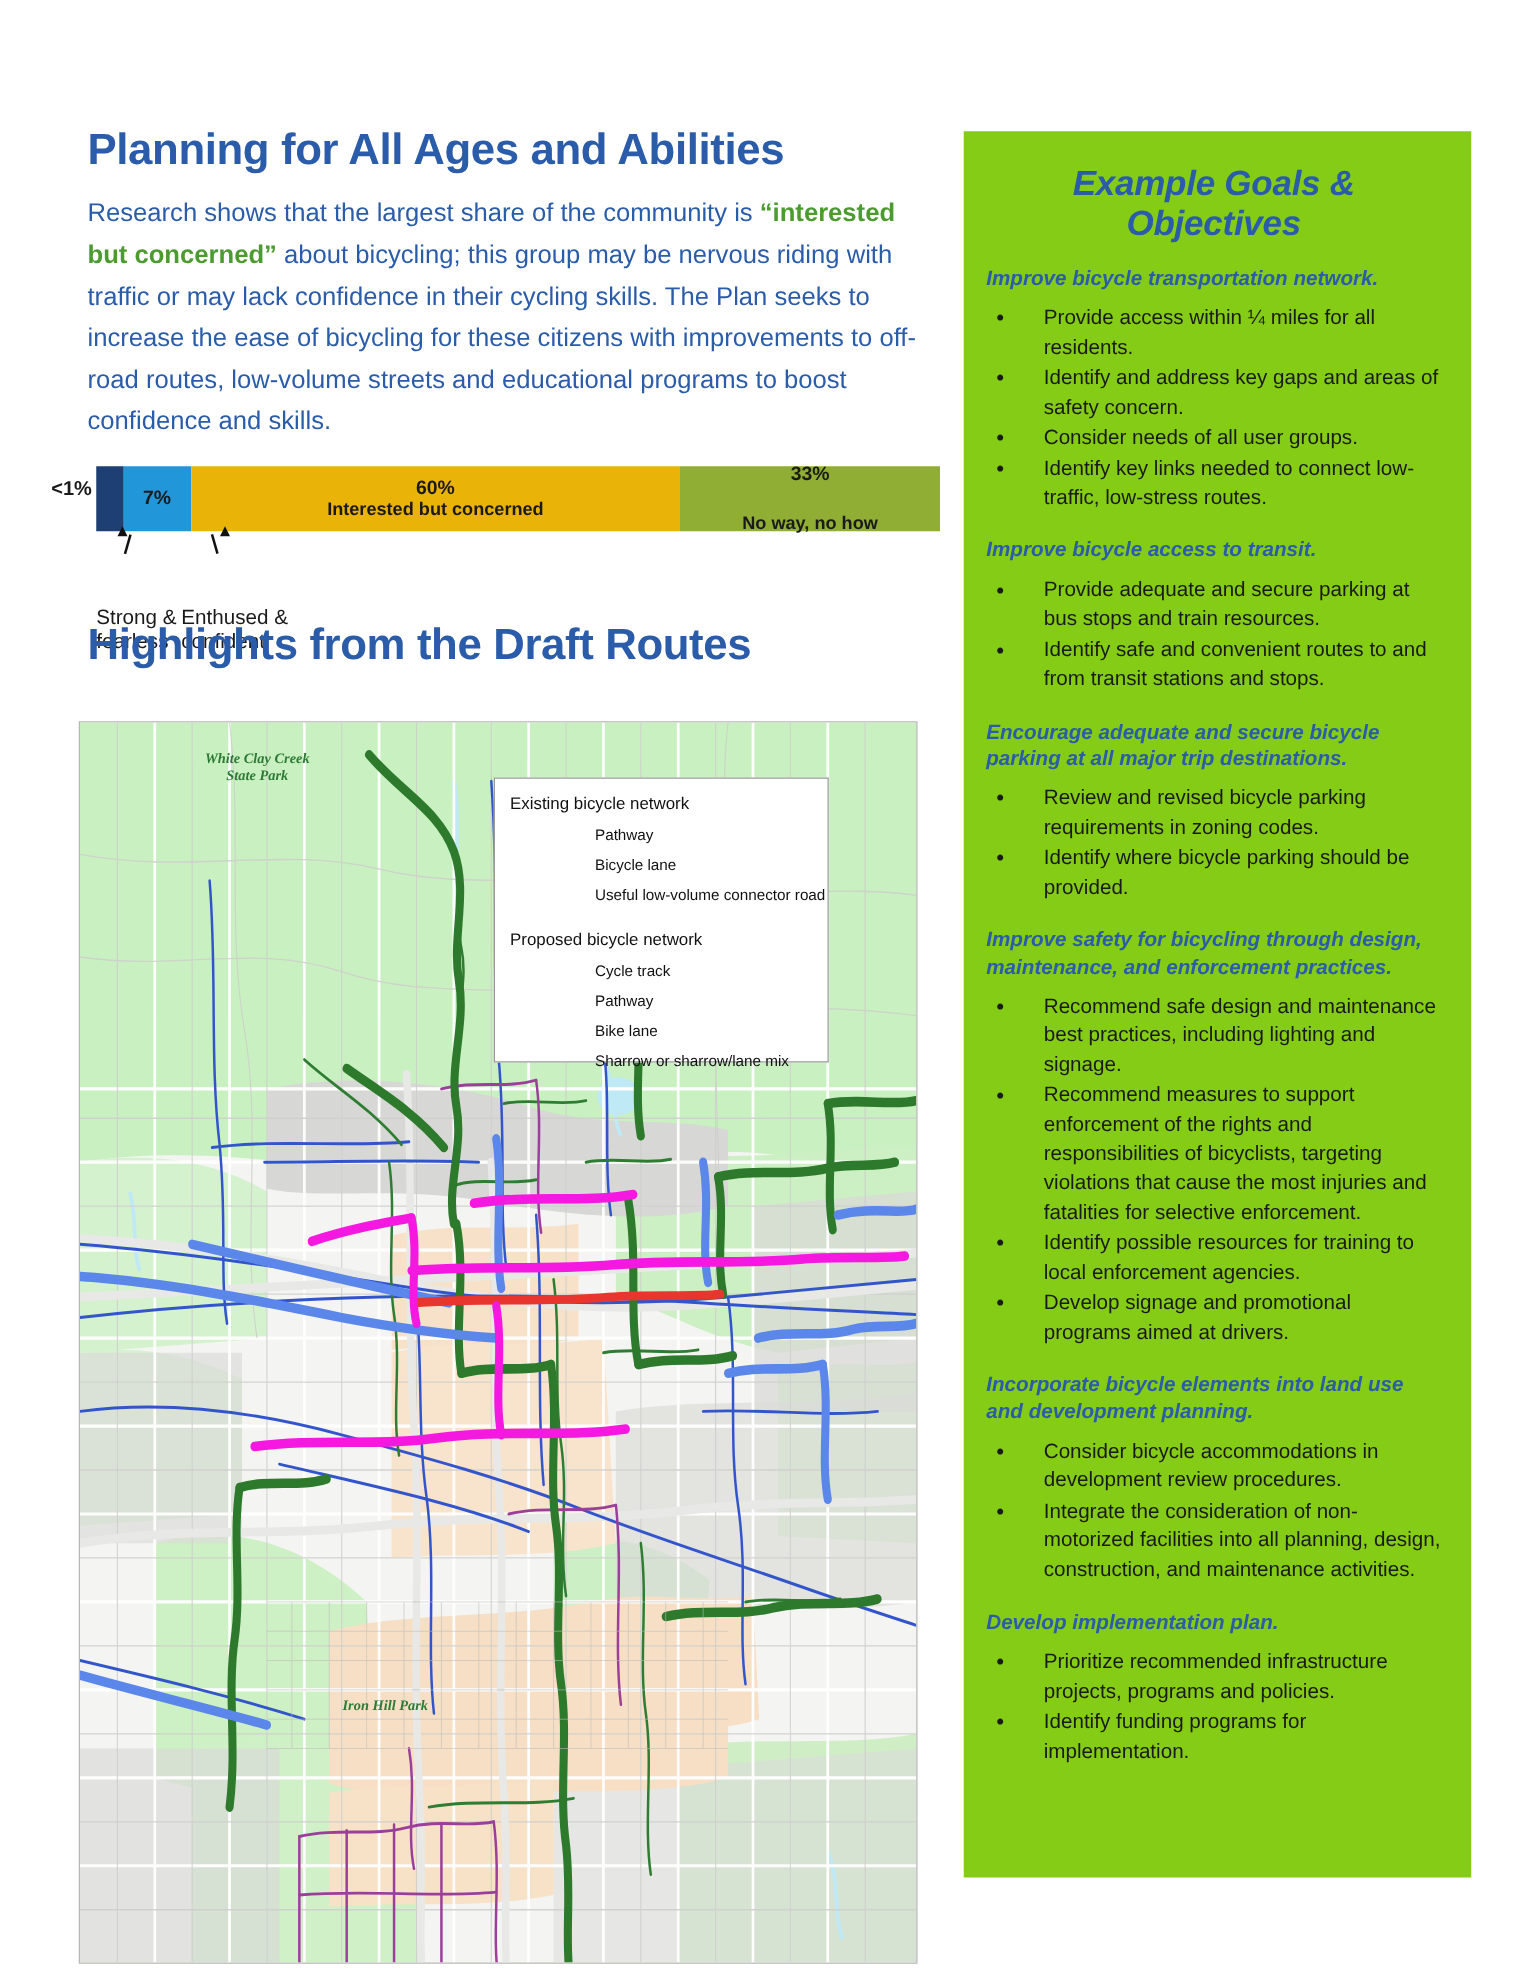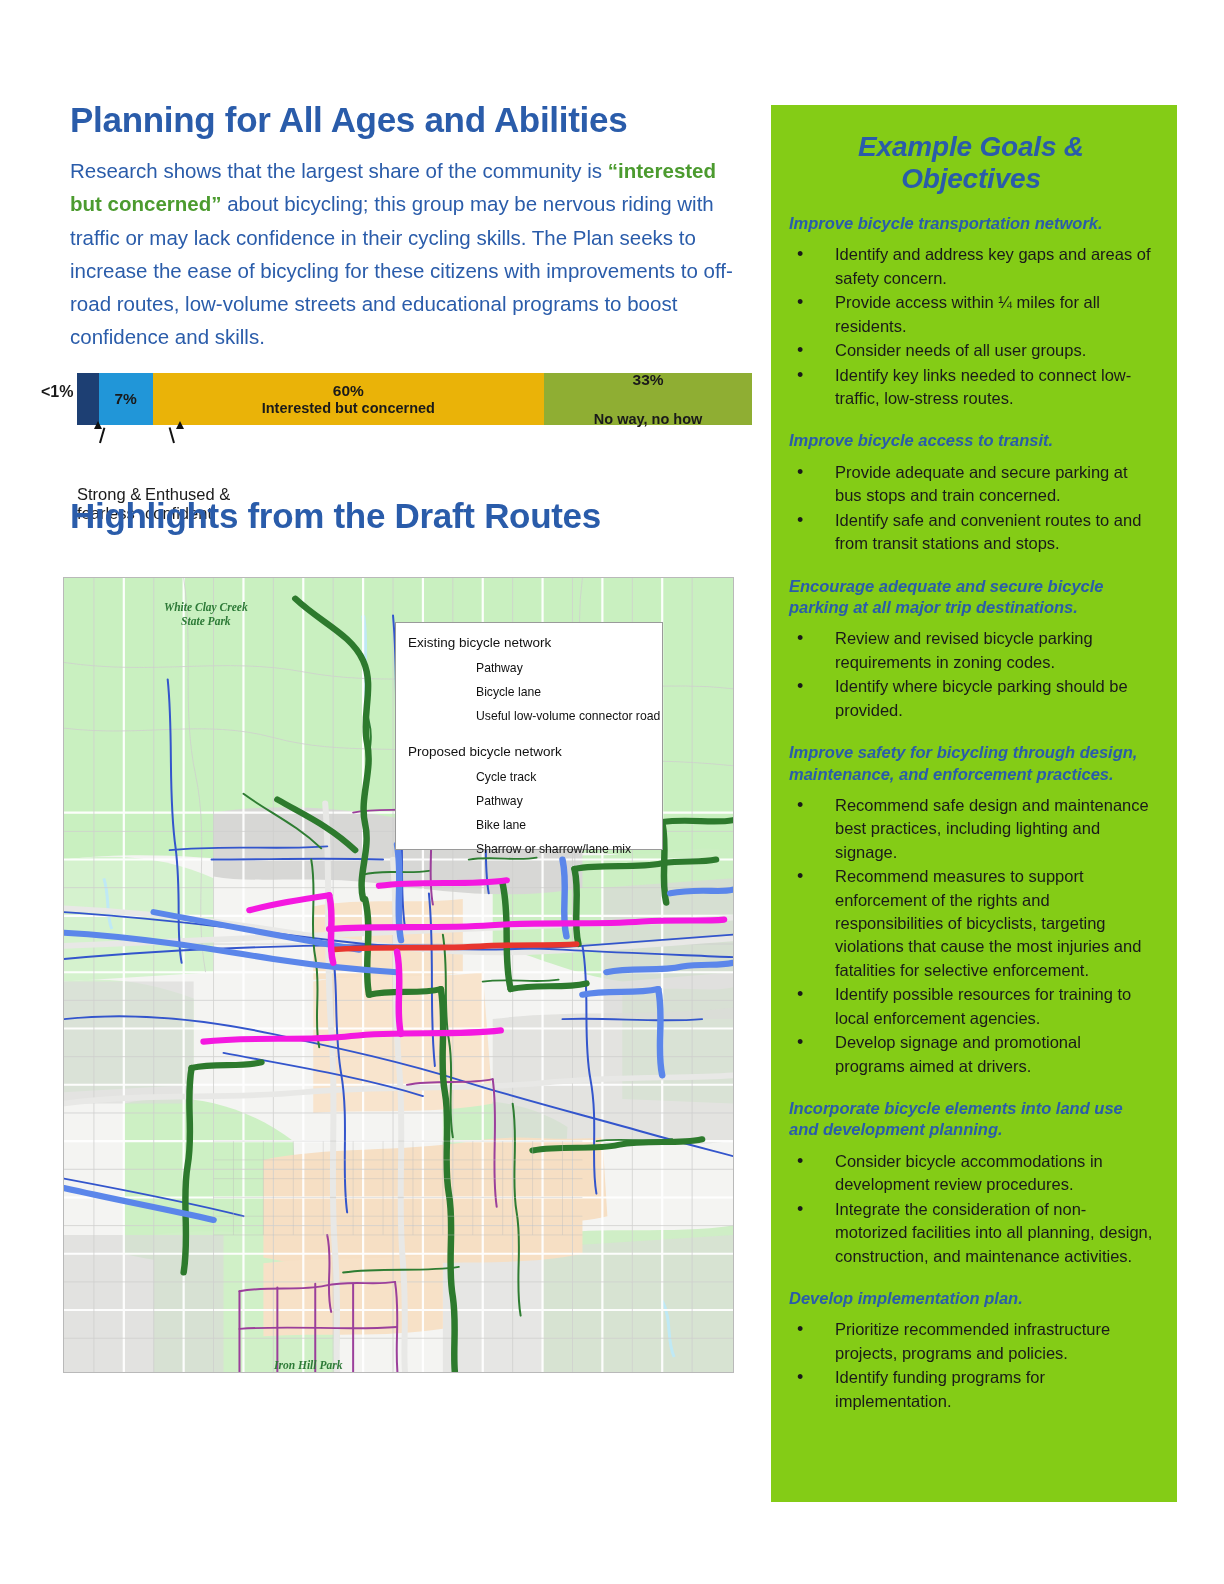--- a/index.html
+++ b/index.html
@@ -123,21 +123,21 @@
     letter-spacing: -0.3px;
     margin: 0;
   }
 
   
   .map-frame {
     position: absolute;
     left: 63px;
     top: 577px;
     width: 671px;
-    height: 796px;
+    height: 994px;
     border: 1px solid #b9b9b9;
     box-sizing: border-box;
     overflow: hidden;
     background: #f2f2f0;
   }
   .map-svg { display: block; width: 100%; height: 100%; }
 
   .map-label {
     position: absolute;
     font-family: "Liberation Serif", serif;
@@ -493,31 +493,31 @@
     <span class="legend-text">Sharrow or sharrow/lane mix</span>
   </div>
 </div>
 
 <aside class="panel">
   <div class="panel-title">Example Goals &amp; Objectives</div>
 
   <div>
     <div class="goal-head">Improve bicycle transportation network.</div>
     <ul class="goal-list">
+      <li>Provide access within ¼ miles for all residents.</li>
       <li>Identify and address key gaps and areas of safety concern.</li>
-      <li>Provide access within ¼ miles for all residents.</li>
       <li>Consider needs of all user groups.</li>
       <li>Identify key links needed to connect low-traffic, low-stress routes.</li>
     </ul>
   </div>
 
   <div>
     <div class="goal-head spaced">Improve bicycle access to transit.</div>
     <ul class="goal-list">
-      <li>Provide adequate and secure parking at bus stops and train concerned.</li>
+      <li>Provide adequate and secure parking at bus stops and train resources.</li>
       <li>Identify safe and convenient routes to and from transit stations and stops.</li>
     </ul>
   </div>
 
   <div>
     <div class="goal-head spaced">Encourage adequate and secure bicycle parking at all major trip destinations.</div>
     <ul class="goal-list">
       <li>Review and revised bicycle parking requirements in zoning codes.</li>
       <li>Identify where bicycle parking should be provided.</li>
     </ul>

